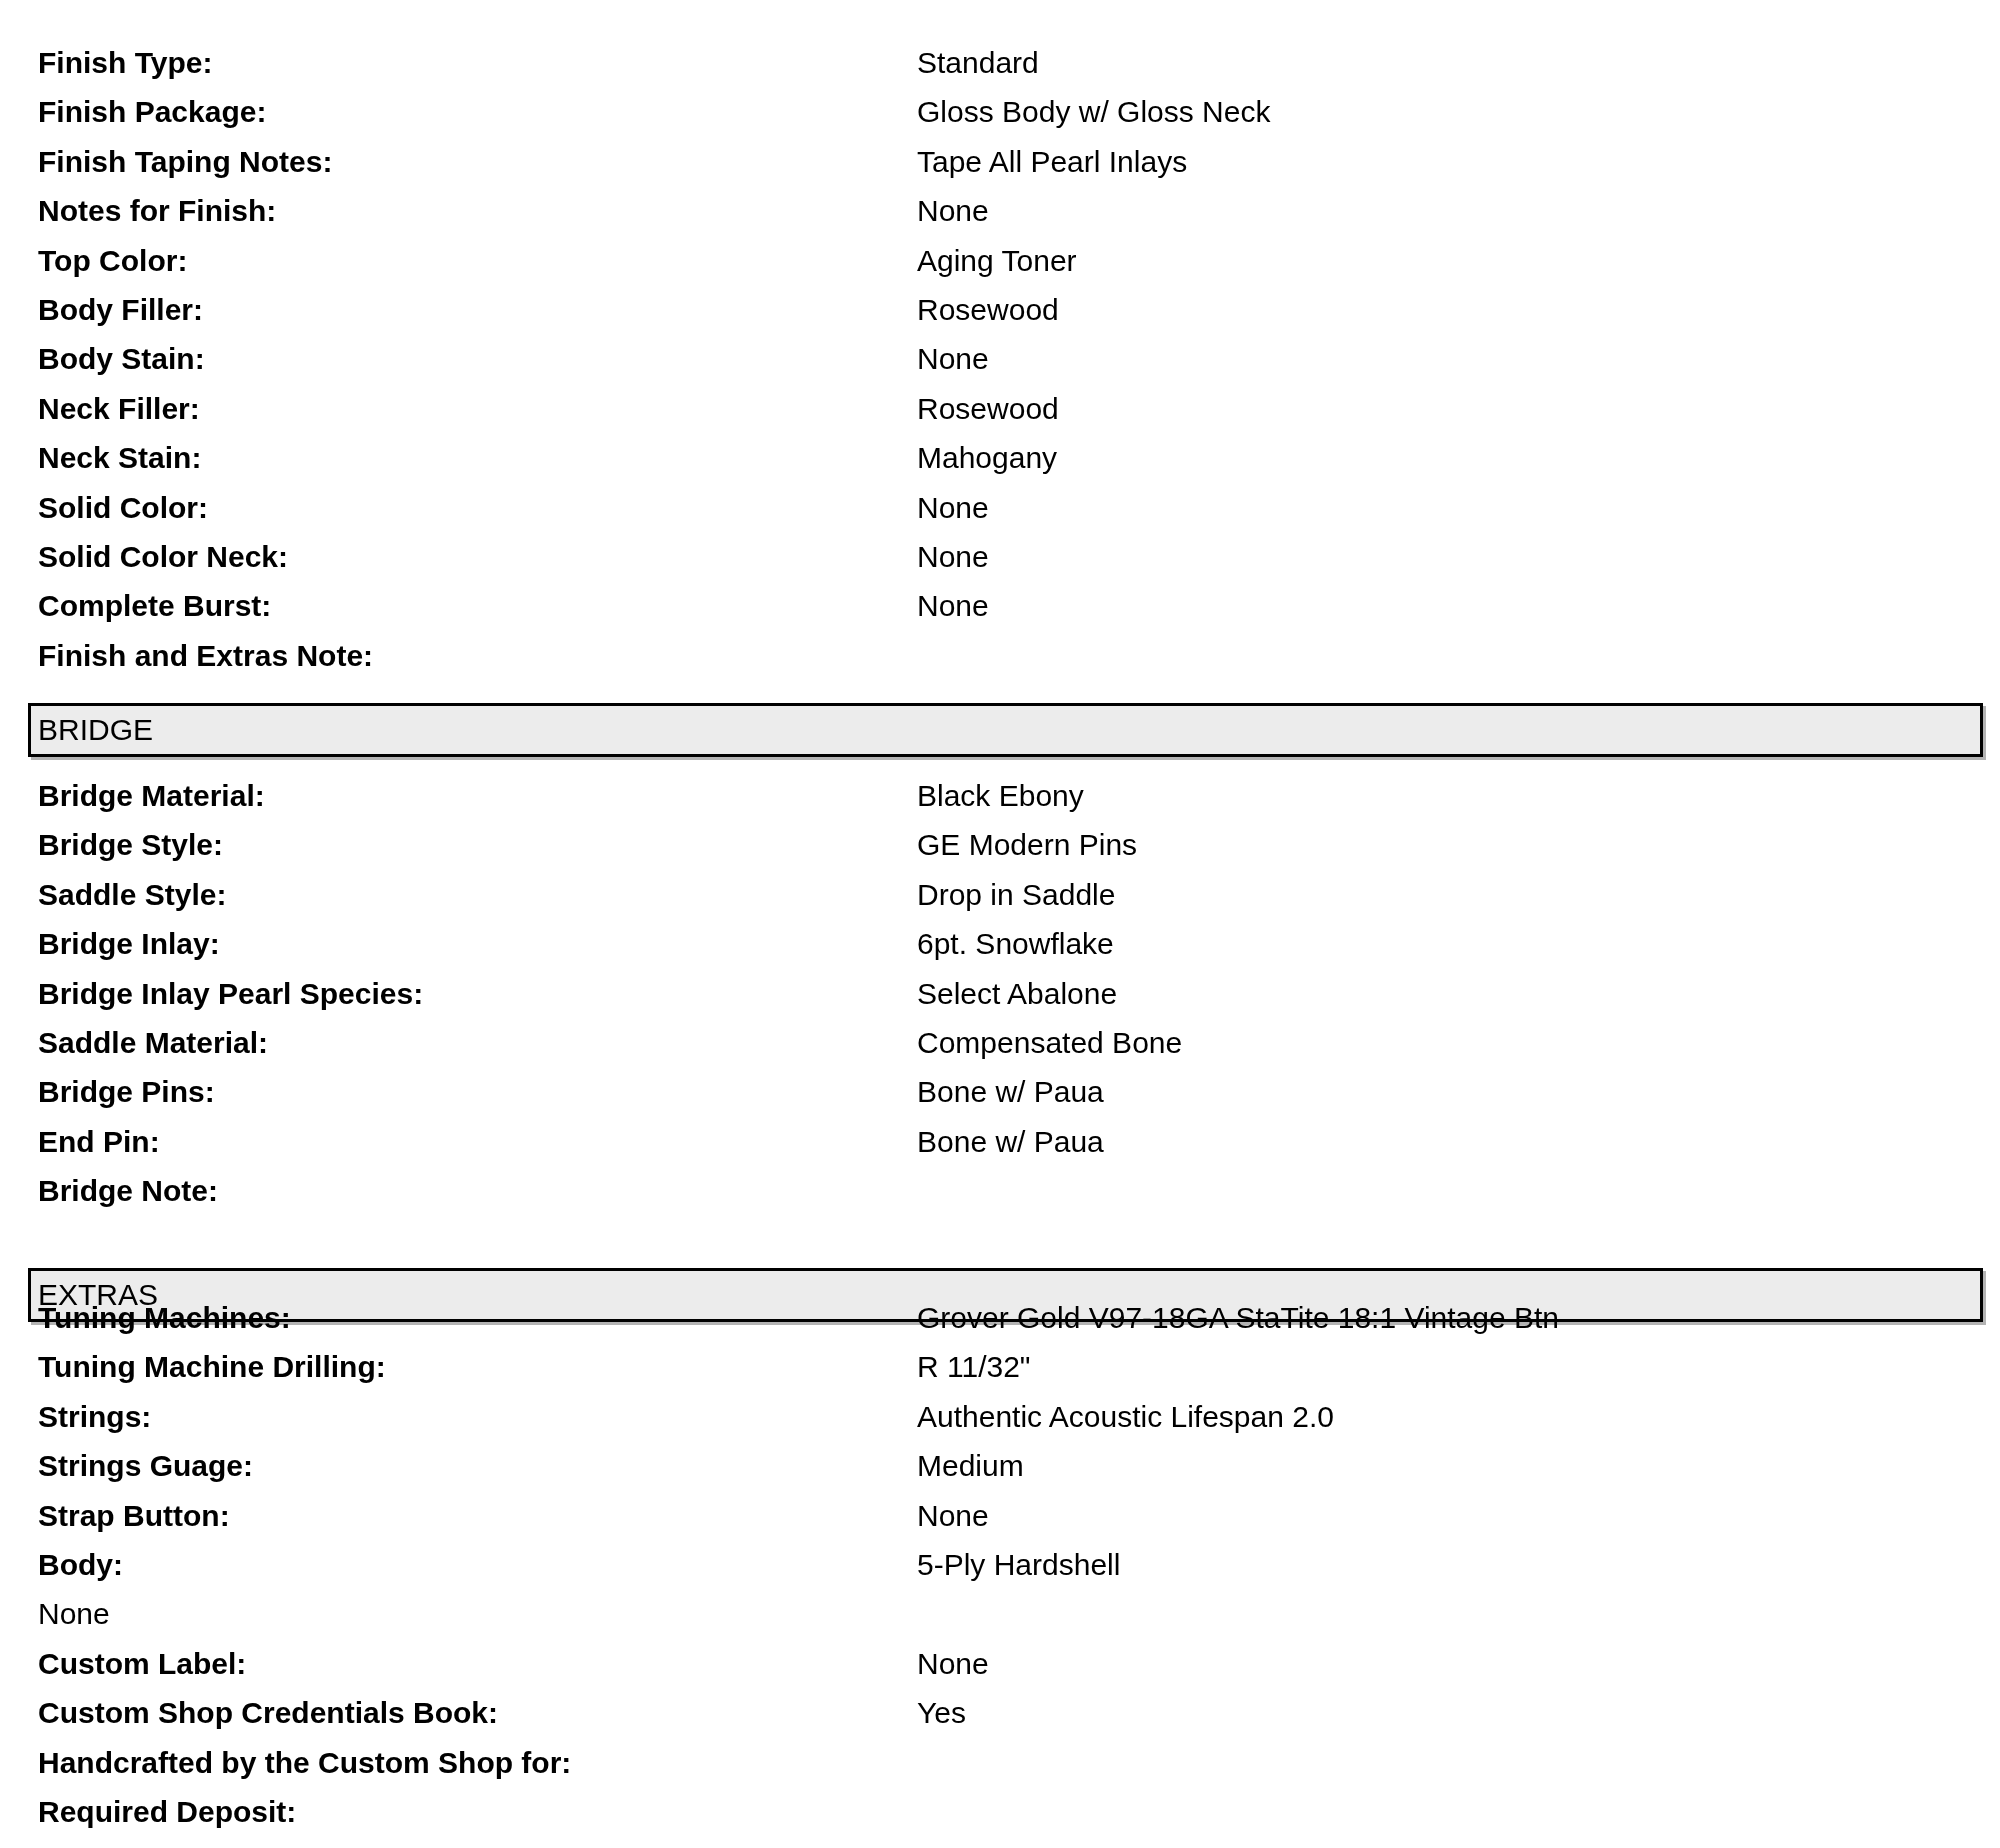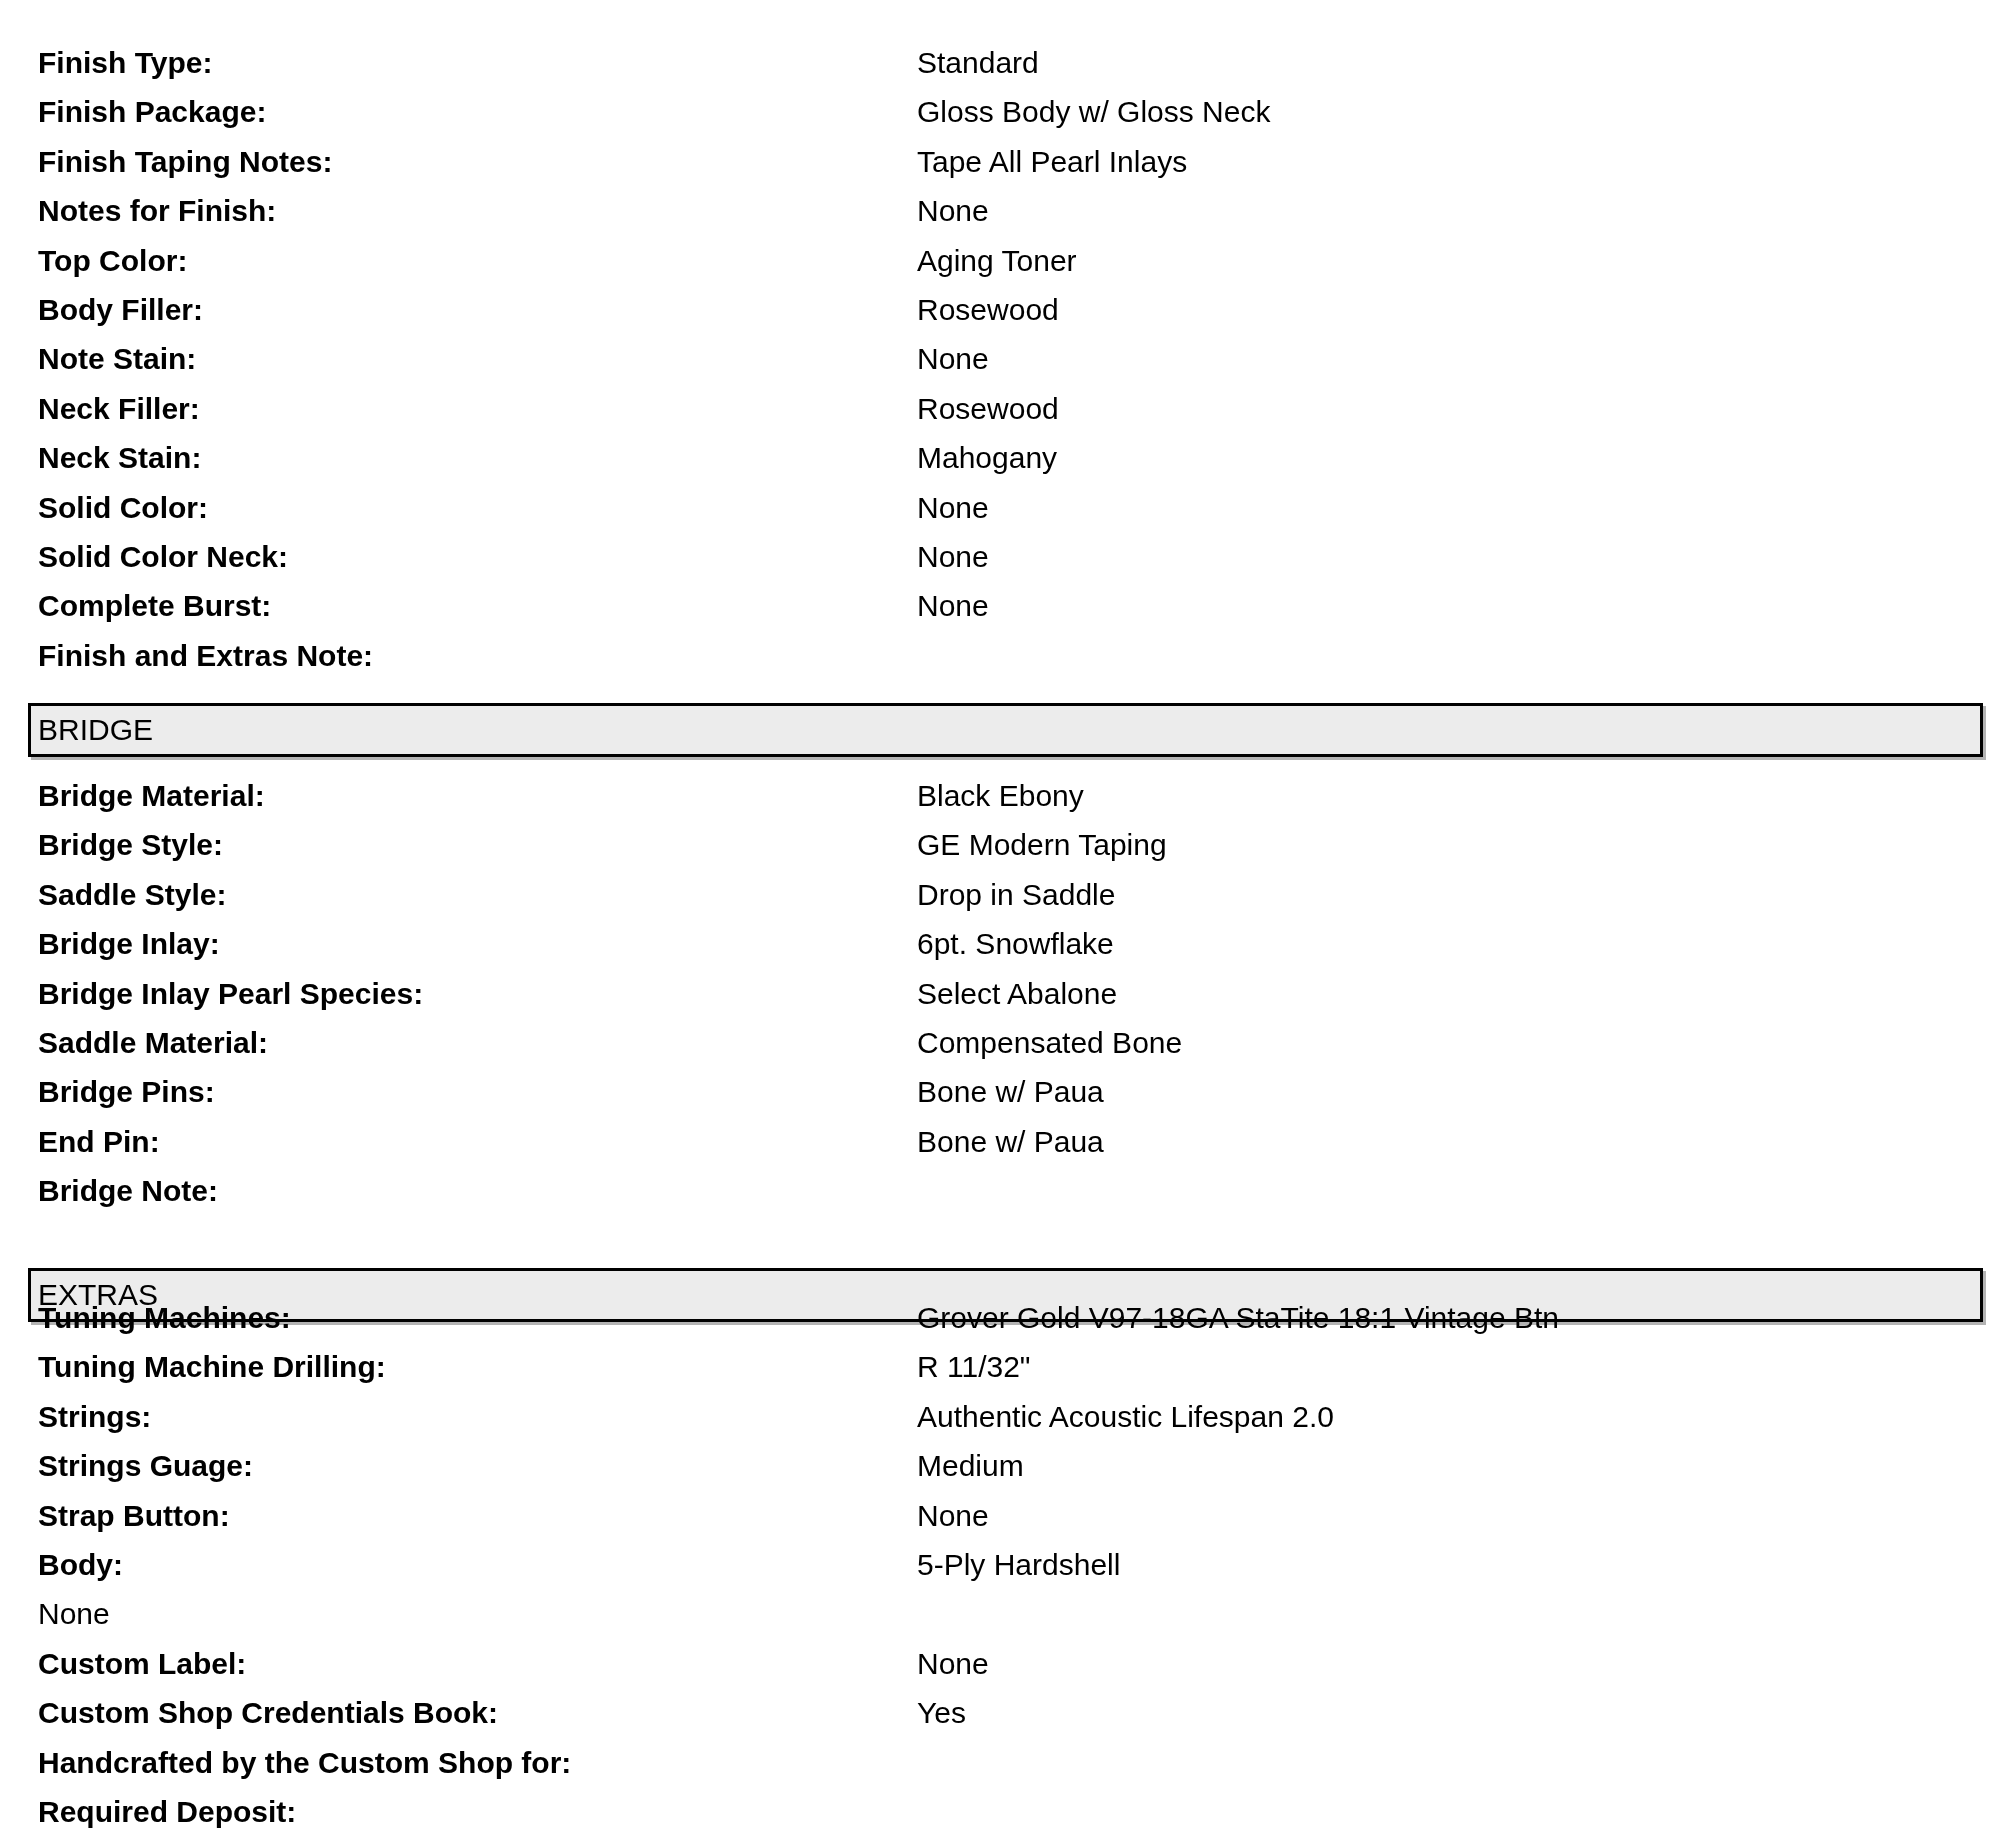--- a/index.html
+++ b/index.html
@@ -90,21 +90,21 @@
       </div>
       <div class="row">
         <span class="label">Top Color:</span>
         <span class="value">Aging Toner</span>
       </div>
       <div class="row">
         <span class="label">Body Filler:</span>
         <span class="value">Rosewood</span>
       </div>
       <div class="row">
-        <span class="label">Note Stain:</span>
+        <span class="label">Body Stain:</span>
         <span class="value">None</span>
       </div>
       <div class="row">
         <span class="label">Neck Filler:</span>
         <span class="value">Rosewood</span>
       </div>
       <div class="row">
         <span class="label">Neck Stain:</span>
         <span class="value">Mahogany</span>
       </div>
@@ -130,21 +130,21 @@
     <span class="bar-label">BRIDGE</span>
   </div>
 
   <div class="rows" id="group-1">
       <div class="row">
         <span class="label">Bridge Material:</span>
         <span class="value">Black Ebony</span>
       </div>
       <div class="row">
         <span class="label">Bridge Style:</span>
-        <span class="value">GE Modern Taping</span>
+        <span class="value">GE Modern Pins</span>
       </div>
       <div class="row">
         <span class="label">Saddle Style:</span>
         <span class="value">Drop in Saddle</span>
       </div>
       <div class="row">
         <span class="label">Bridge Inlay:</span>
         <span class="value">6pt. Snowflake</span>
       </div>
       <div class="row">

